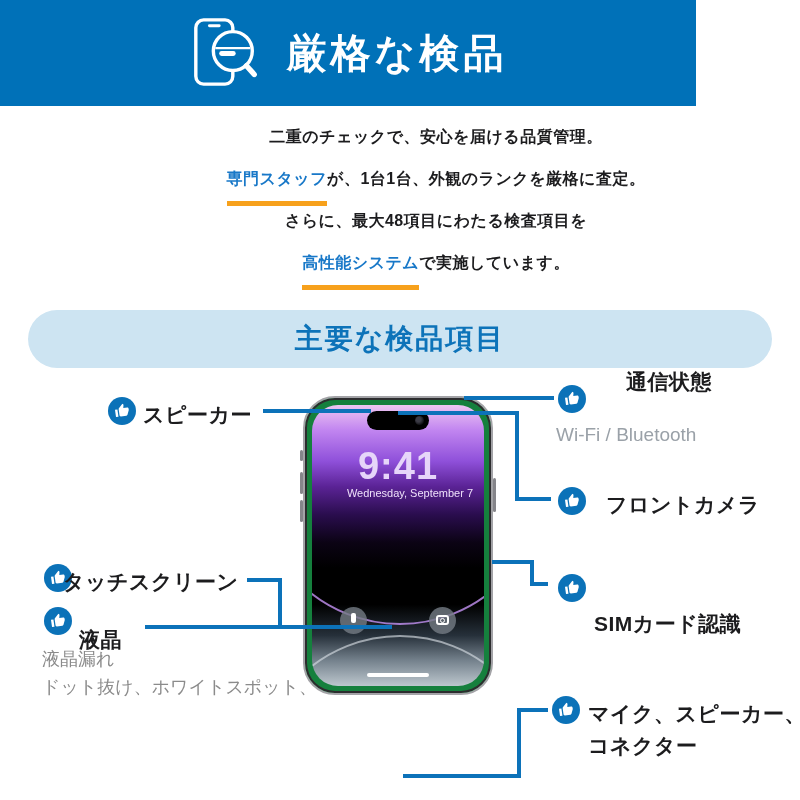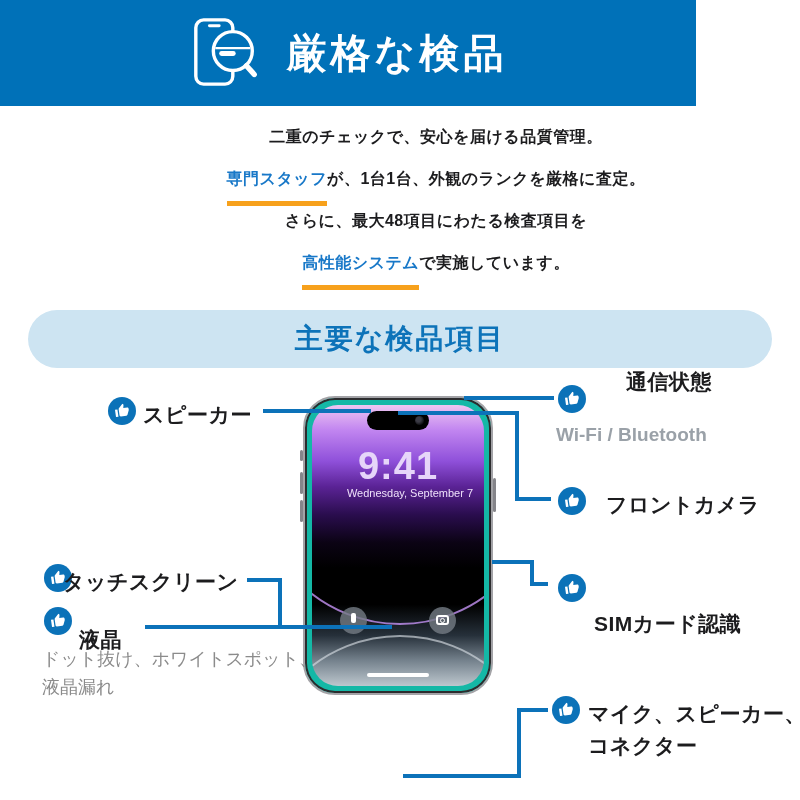--- a/index.html
+++ b/index.html
@@ -25,21 +25,21 @@
   .intro{position:absolute;left:0;top:116px;width:800px;text-align:center;
     font-size:16px;font-weight:700;color:var(--ink);line-height:42px;letter-spacing:0.5px;margin-left:36px;}
   .intro .link{color:var(--link-blue);border-bottom:5px solid var(--orange);padding-bottom:14px;}
 
   
   .pill{position:absolute;left:28px;top:310px;width:744px;height:58px;background:var(--pill-bg);
     border-radius:30px;display:flex;align-items:center;justify-content:center;}
   .pill-text{color:var(--pill-text);font-size:28px;font-weight:700;letter-spacing:2px;}
 
   
-  .phone{position:absolute;left:303px;top:396px;width:190px;height:299px;background:#14b8a6;
+  .phone{position:absolute;left:303px;top:396px;width:190px;height:299px;background:#15803d;
     border:2px solid #a3a3a7;border-radius:32px;box-shadow:inset 0 0 0 2px #2c2c2e;}
   .screen{position:absolute;left:7px;top:7px;right:7px;bottom:7px;border-radius:26px;overflow:hidden;
     background:linear-gradient(180deg,#eec6f2 0%,#c185f0 9%,#8f50da 20%,#5b2396 29%,#2a0d4e 39%,
       #0b0314 49%,#000 58%,#000 71%,#26303a 82%,#75828d 91%,#bdc7ce 100%);}
   .island{position:absolute;left:50%;top:6px;transform:translateX(-50%);width:62px;height:19px;
     background:#000;border-radius:10px;}
   .cam-dot{position:absolute;right:5px;top:5px;width:9px;height:9px;border-radius:50%;
     background:radial-gradient(circle at 40% 40%,#3c3c46 0 30%,#101014 70%);}
   .clock{position:absolute;left:0;top:40px;width:100%;text-align:center;color:#e6d5f9;
     font-size:38px;font-weight:600;letter-spacing:1px;}
@@ -58,21 +58,21 @@
   .home-bar{position:absolute;left:50%;bottom:9px;transform:translateX(-50%);width:62px;height:4px;
     background:#fff;border-radius:3px;}
   .side-btn{position:absolute;width:3px;background:#85858a;border-radius:2px;}
 
   
   .cl{position:absolute;background:var(--line-blue);}
 
   
   .thumb{position:absolute;width:28px;height:28px;}
   .lbl{position:absolute;font-size:21px;font-weight:700;color:var(--ink);letter-spacing:0.5px;white-space:nowrap;}
-  .sub{position:absolute;font-size:19px;font-weight:700;color:#9aa1a8;white-space:nowrap;}
+  .sub{position:absolute;font-size:19px;font-weight:400;color:#9aa1a8;white-space:nowrap;}
   .note{position:absolute;font-size:18px;font-weight:500;color:var(--gray);line-height:28px;white-space:nowrap;}
 </style>
 </head>
 <body>
 
 <div class="stage">
 
   <div class="banner">
     <svg width="74" height="74" viewBox="0 0 76 76">
       <rect x="7" y="4" width="38" height="66" rx="8" fill="none" stroke="#fff" stroke-width="3.5"></rect>
@@ -191,17 +191,17 @@
 
   <div class="lbl" style="left:594px;top:610px;">SIMカード認識</div>
 
   <div class="lbl" style="left:588px;top:700px;">マイク、スピーカー、</div>
   <div class="lbl" style="left:588px;top:732px;">コネクター</div>
 
   <div class="lbl" style="left:63px;top:568px;">タッチスクリーン</div>
   <div class="lbl" style="left:79px;top:611px;margin-top:15px;">液晶</div>
 
   <div class="note" style="left:42px;top:645px;">
+    <div>液晶漏れ</div>
     <div>ドット抜け、ホワイトスポット、</div>
-    <div>液晶漏れ</div>
   </div>
 
 </div>
 
 </body></html>

